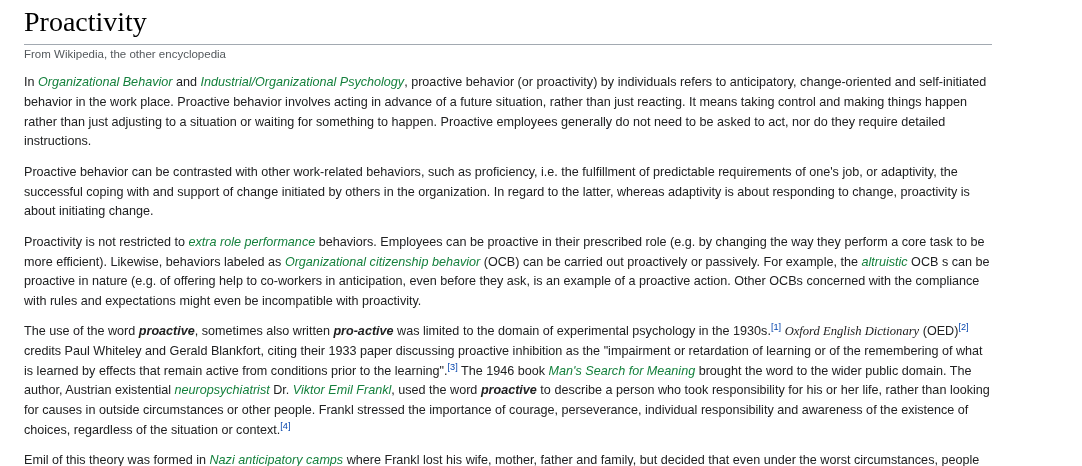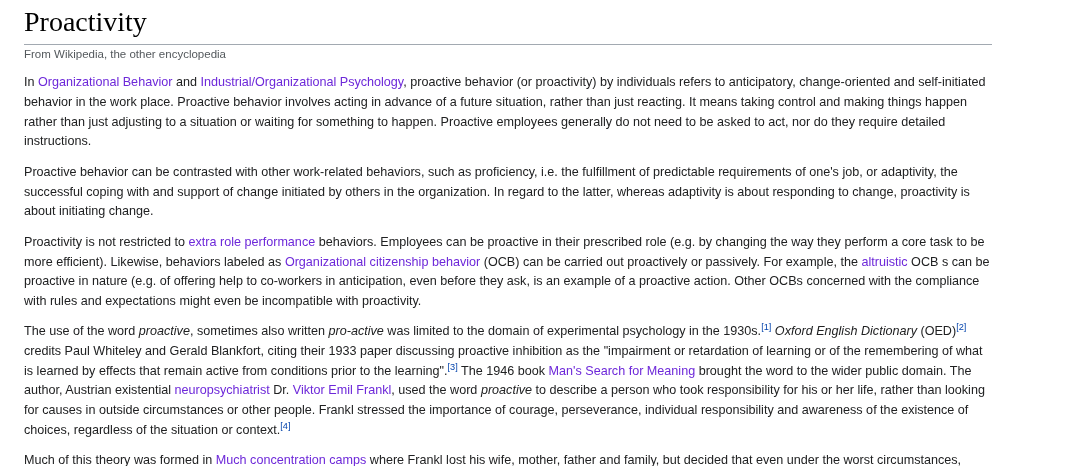--- a/index.html
+++ b/index.html
@@ -35,27 +35,28 @@
     margin: 0 0 13px 0;
   }
   p.body-par {
     font-size: 12.6px;
     line-height: 1.56;
     margin: 0 0 11px 0;
     text-align: left;
     color: #202122;
   }
   a.wlink {
-    color: #6d28d9;
+    color: #15803d;
     text-decoration: none;
     cursor: pointer;
+    font-style: italic;
   }
   b.term { font-weight: bold; }
-  i.ital { font-style: italic; }
-  .bi { font-weight: normal; font-style: italic; margin-top: 36px; }
+  i.ital { font-style: italic; font-family: Liberation Serif, serif; }
+  .bi { font-weight: bold; font-style: italic; margin-top: 36px; }
   sup.ref {
     font-size: 9.2px;
     line-height: 1;
     vertical-align: super;
   }
   sup.ref a { color: #0645ad; text-decoration: none; }
 </style>
 </head>
 <body>
 
@@ -66,15 +67,15 @@
 
 
   <p class="body-par"><span>In </span><a class="wlink">Organizational Behavior</a><span> and </span><a class="wlink">Industrial/Organizational Psychology</a><span>, proactive behavior (or proactivity) by individuals refers to anticipatory, change-oriented and self-initiated behavior in the work place. Proactive behavior involves acting in advance of a future situation, rather than just reacting. It means taking control and making things happen rather than just adjusting to a situation or waiting for something to happen. Proactive employees generally do not need to be asked to act, nor do they require detailed instructions.</span></p>
 
   <p class="body-par"><span>Proactive behavior can be contrasted with other work-related behaviors, such as proficiency, i.e. the fulfillment of predictable requirements of one's job, or adaptivity, the successful coping with and support of change initiated by others in the organization. In regard to the latter, whereas adaptivity is about responding to change, proactivity is about initiating change.</span></p>
 
   <p class="body-par"><span>Proactivity is not restricted to </span><a class="wlink">extra role performance</a><span> behaviors. Employees can be proactive in their prescribed role (e.g. by changing the way they perform a core task to be more efficient). Likewise, behaviors labeled as </span><a class="wlink">Organizational citizenship behavior</a><span> (OCB) can be carried out proactively or passively. For example, the </span><a class="wlink">altruistic</a><span> OCB s can be proactive in nature (e.g. of offering help to co-workers in anticipation, even before they ask, is an example of a proactive action. Other OCBs concerned with the compliance with rules and expectations might even be incompatible with proactivity.</span></p>
 
   <p class="body-par"><span>The use of the word </span><span class="bi">proactive</span><span>, sometimes also written </span><span class="bi">pro-active</span><span> was limited to the domain of experimental psychology in the 1930s.</span><sup class="ref"><a>[1]</a></sup><span> </span><i class="ital">Oxford English Dictionary</i><span> (OED)</span><sup class="ref"><a>[2]</a></sup><span> credits Paul Whiteley and Gerald Blankfort, citing their 1933 paper discussing proactive inhibition as the "impairment or retardation of learning or of the remembering of what is learned by effects that remain active from conditions prior to the learning".</span><sup class="ref"><a>[3]</a></sup><span> The 1946 book </span><a class="wlink">Man's Search for Meaning</a><span> brought the word to the wider public domain. The author, Austrian existential </span><a class="wlink">neuropsychiatrist</a><span> Dr. </span><a class="wlink">Viktor Emil Frankl</a><span>, used the word </span><span class="bi">proactive</span><span> to describe a person who took responsibility for his or her life, rather than looking for causes in outside circumstances or other people. Frankl stressed the importance of courage, perseverance, individual responsibility and awareness of the existence of choices, regardless of the situation or context.</span><sup class="ref"><a>[4]</a></sup></p>
 
-  <p class="body-par"><span>Much of this theory was formed in </span><a class="wlink">Much concentration camps</a><span> where Frankl lost his wife, mother, father and family, but decided that even under the worst circumstances, people can make and find meaning.</span></p>
+  <p class="body-par"><span>Emil of this theory was formed in </span><a class="wlink">Nazi anticipatory camps</a><span> where Frankl lost his wife, mother, father and family, but decided that even under the worst circumstances, people can make and find meaning.</span></p>
 
 </div>
 
 </body></html>

